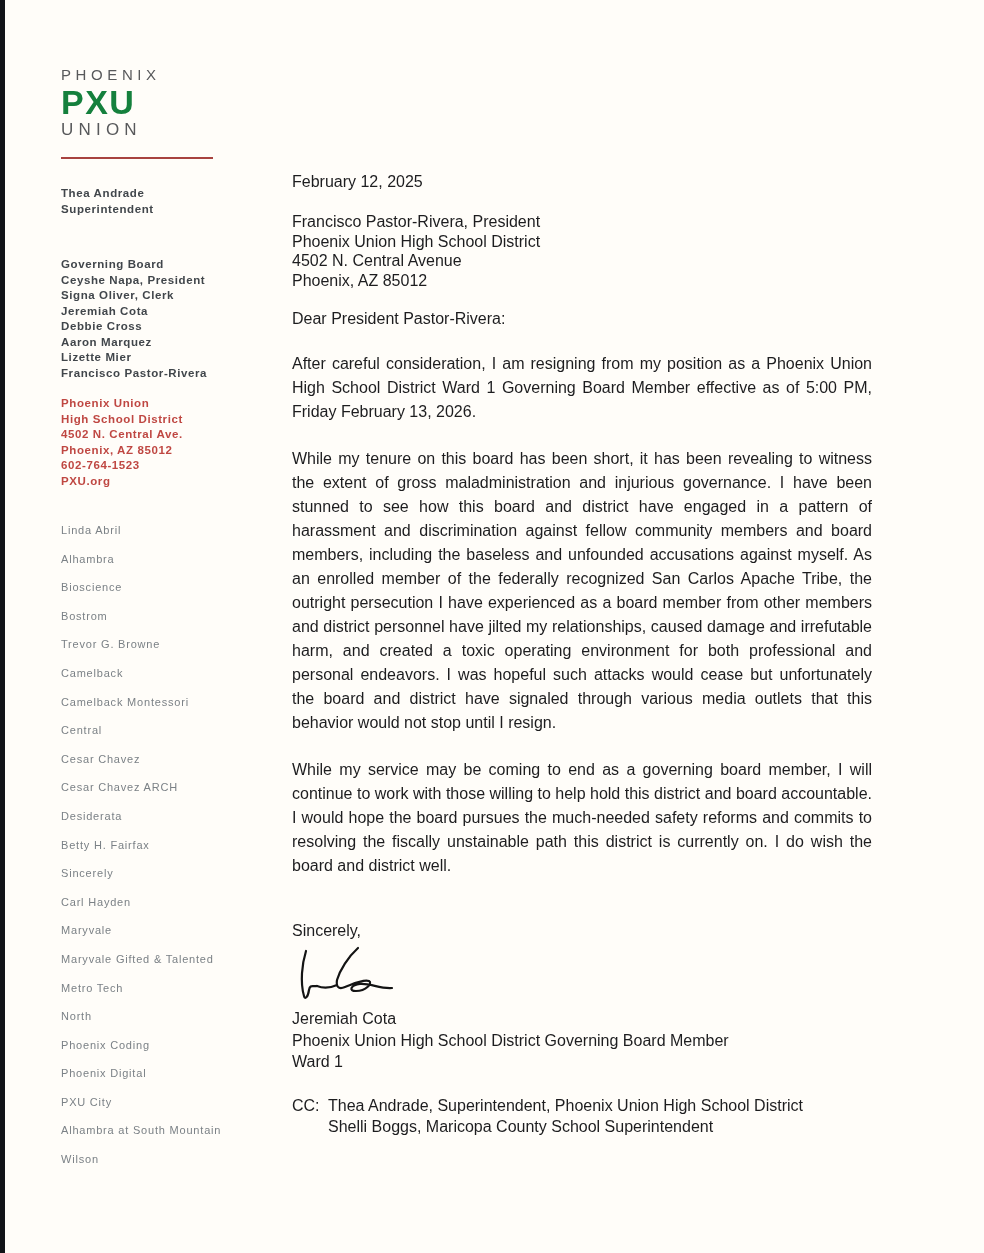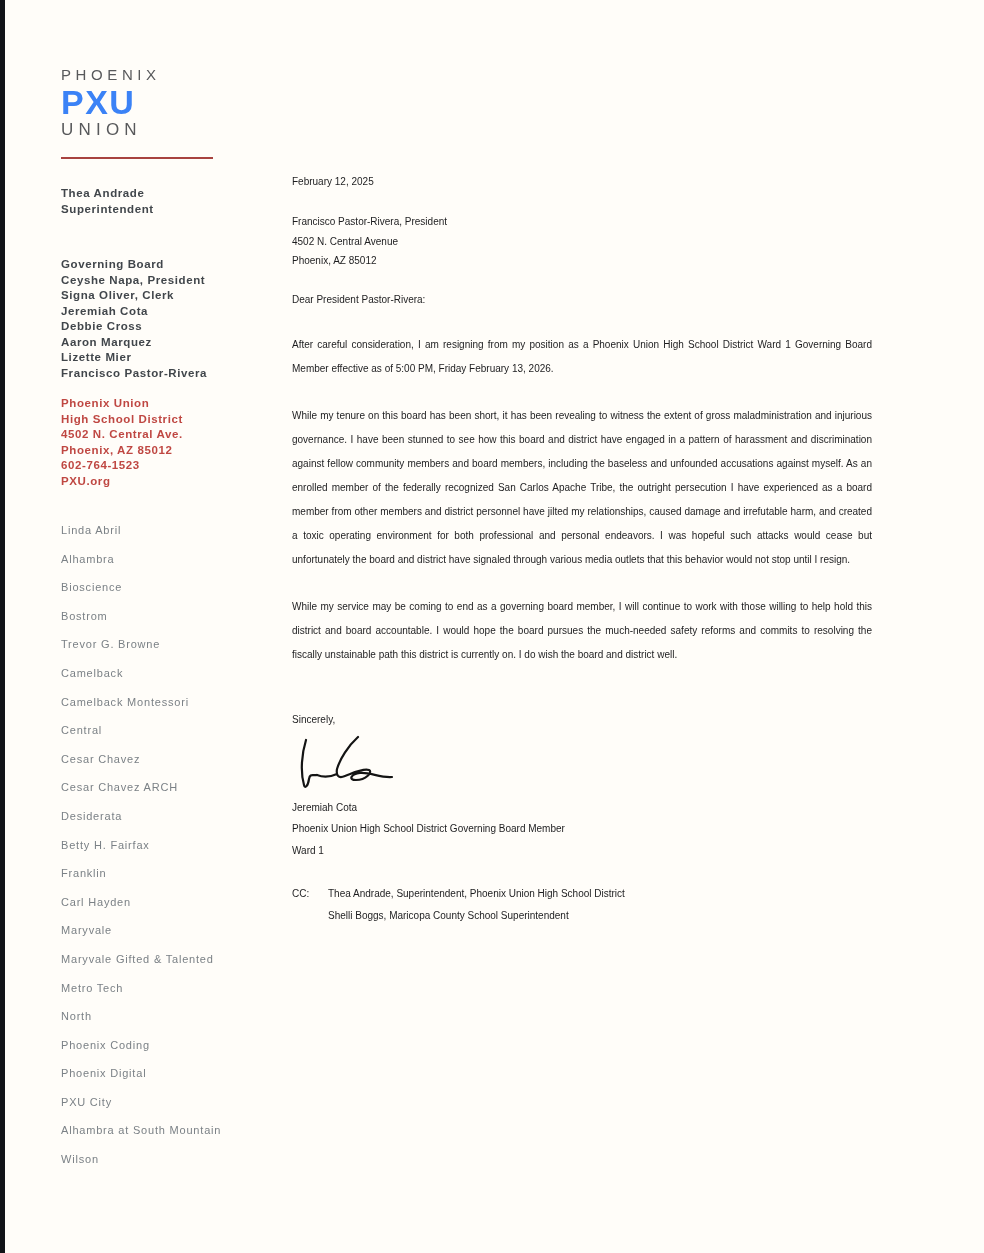--- a/index.html
+++ b/index.html
@@ -7,32 +7,32 @@
     width:984px;height:1253px;position:relative;overflow:hidden;
     background:#fffdf9;
     font-family:"Liberation Sans", sans-serif;
     color:#1d1d1f;
   }
   .scan-edge{position:absolute;left:0;top:0;width:5px;height:1253px;background:#111318;}
 
   
   .sidebar{position:absolute;left:61px;top:66px;width:225px;}
   .logo-phoenix{color:#58595b;font-size:15px;letter-spacing:4.6px;font-weight:400;line-height:18px;}
-  .logo-pxu{color:#3b82f6;font-size:34px;font-weight:800;letter-spacing:1.5px;line-height:34px;margin-top:1px;}
+  .logo-pxu{color:#15803d;font-size:34px;font-weight:800;letter-spacing:1.5px;line-height:34px;margin-top:1px;}
   .logo-union{color:#58595b;font-size:17px;letter-spacing:5.2px;font-weight:400;line-height:20px;margin-top:1px;}
   .logo-rule{width:152px;height:0;border-top:2px solid #a84340;margin-top:17px;}
 
   .supt-block{margin-top:27px;font-size:11.5px;font-weight:bold;color:#41464b;line-height:15.5px;letter-spacing:.6px;}
   .board-block{margin-top:40px;font-size:11.5px;font-weight:bold;color:#41464b;line-height:15.5px;letter-spacing:.6px;}
   .addr-block{margin-top:15px;font-size:11.5px;font-weight:bold;color:#bf4742;line-height:15.5px;letter-spacing:.6px;}
   .schools-block{margin-top:36px;}
   .school{font-size:11px;color:#7b8186;letter-spacing:.8px;margin-bottom:17.6px;line-height:11px;}
 
   
-  .letter{position:absolute;left:292px;top:172px;width:580px;font-size:10px;color:#1d1d1f;}
+  .letter{position:absolute;left:292px;top:172px;width:580px;font-size:16px;color:#1d1d1f;}
   .date{line-height:20px;margin:0 0 20px 0;}
   .recipient div{line-height:19.5px;}
   .salutation{margin-top:19px;line-height:20px;}
   p.bodypara{margin:23px 0 0 0;line-height:24px;text-align:justify;}
   .closing{margin-top:43px;line-height:20px;}
   .signature-wrap{margin-top:3px;margin-left:2px;height:58px;}
   .sigblock div{line-height:21.5px;}
   .sigblock{margin-top:6px;}
   .cc{display:flex;margin-top:22px;line-height:21.5px;}
   .cc-label{width:36px;flex:none;}
@@ -82,40 +82,41 @@
     <div class="school">Bioscience</div>
     <div class="school">Bostrom</div>
     <div class="school">Trevor G. Browne</div>
     <div class="school">Camelback</div>
     <div class="school">Camelback Montessori</div>
     <div class="school">Central</div>
     <div class="school">Cesar Chavez</div>
     <div class="school">Cesar Chavez ARCH</div>
     <div class="school">Desiderata</div>
     <div class="school">Betty H. Fairfax</div>
-    <div class="school">Franklin</div>
+    <div class="school">Sincerely</div>
     <div class="school">Carl Hayden</div>
     <div class="school">Maryvale</div>
     <div class="school">Maryvale Gifted &amp; Talented</div>
     <div class="school">Metro Tech</div>
     <div class="school">North</div>
     <div class="school">Phoenix Coding</div>
     <div class="school">Phoenix Digital</div>
     <div class="school">PXU City</div>
     <div class="school">Alhambra at South Mountain</div>
     <div class="school">Wilson</div>
   </div>
 </div>
 
 <div class="letter">
 
   <div class="date">February 12, 2025</div>
 
   <div class="recipient">
     <div>Francisco Pastor-Rivera, President</div>
+    <div>Phoenix Union High School District</div>
     <div>4502 N. Central Avenue</div>
     <div>Phoenix, AZ 85012</div>
   </div>
 
   <div class="salutation">Dear President Pastor-Rivera:</div>
 
   <p class="bodypara">After careful consideration, I am resigning from my position as a Phoenix Union High School District Ward 1 Governing Board Member effective as of 5:00 PM, Friday February 13, 2026.</p>
   <p class="bodypara">While my tenure on this board has been short, it has been revealing to witness the extent of gross maladministration and injurious governance.  I have been stunned to see how this board and district have engaged in a pattern of harassment and discrimination against fellow community members and board members, including the baseless and unfounded accusations against myself.  As an enrolled member of the federally recognized San Carlos Apache Tribe, the outright persecution I have experienced as a board member from other members and district personnel have jilted my relationships, caused damage and irrefutable harm, and created a toxic operating environment for both professional and personal endeavors. I was hopeful such attacks would cease but unfortunately the board and district have signaled through various media outlets that this behavior would not stop until I resign.</p>
   <p class="bodypara">While my service may be coming to end as a governing board member, I will continue to work with those willing to help hold this district and board accountable.  I would hope the board pursues the much-needed safety reforms and commits to resolving the fiscally unstainable path this district is currently on.  I do wish the board and district well.</p>
 

